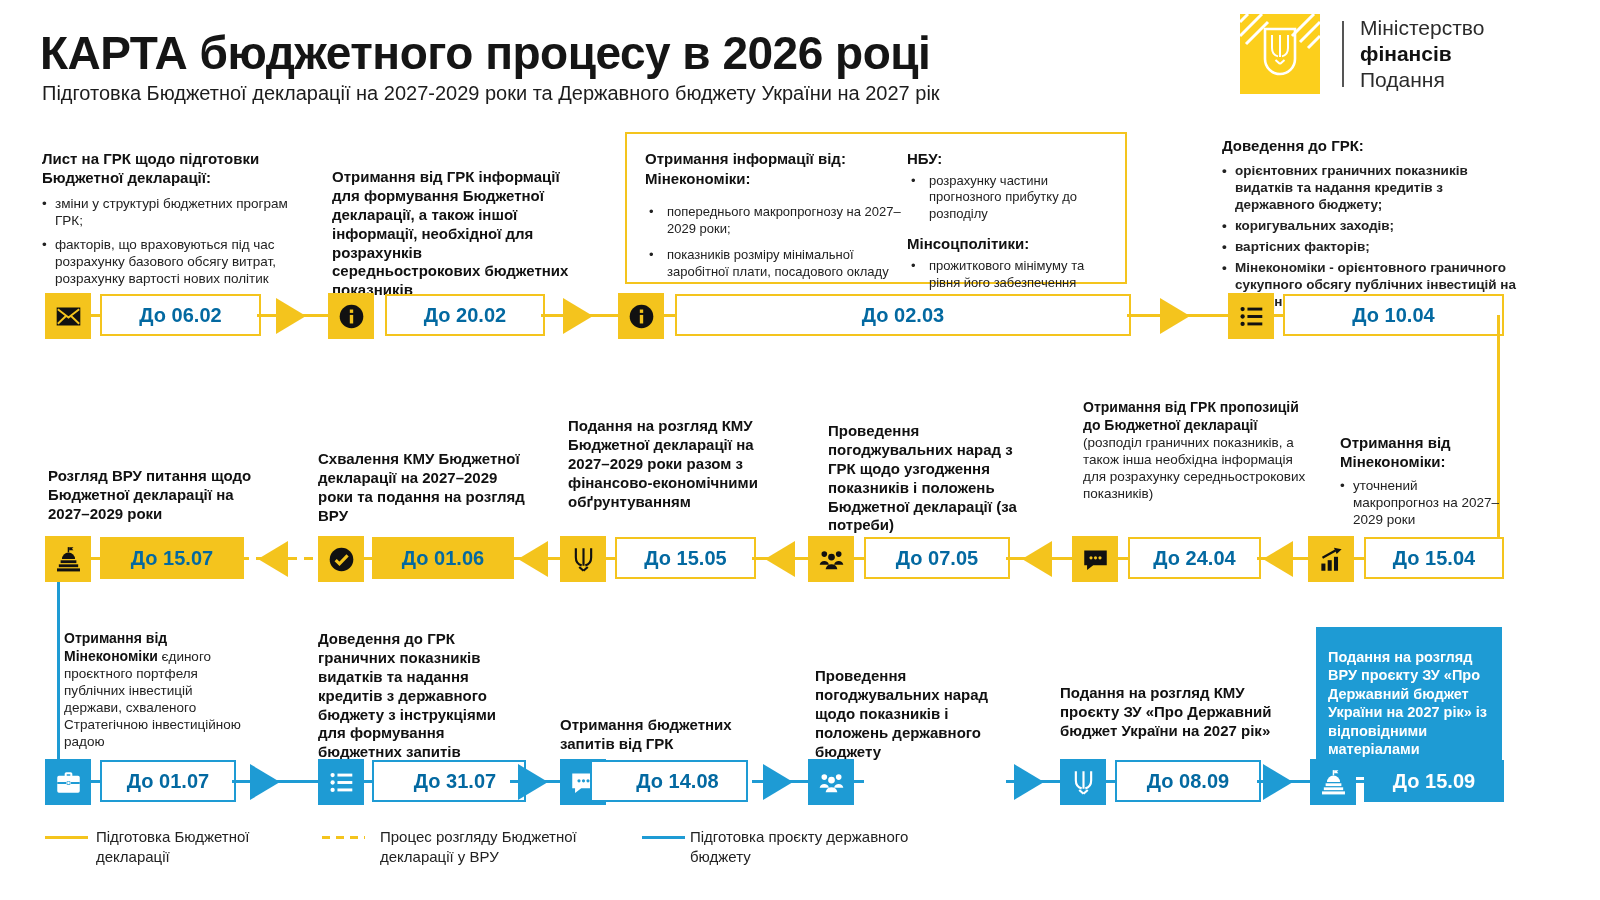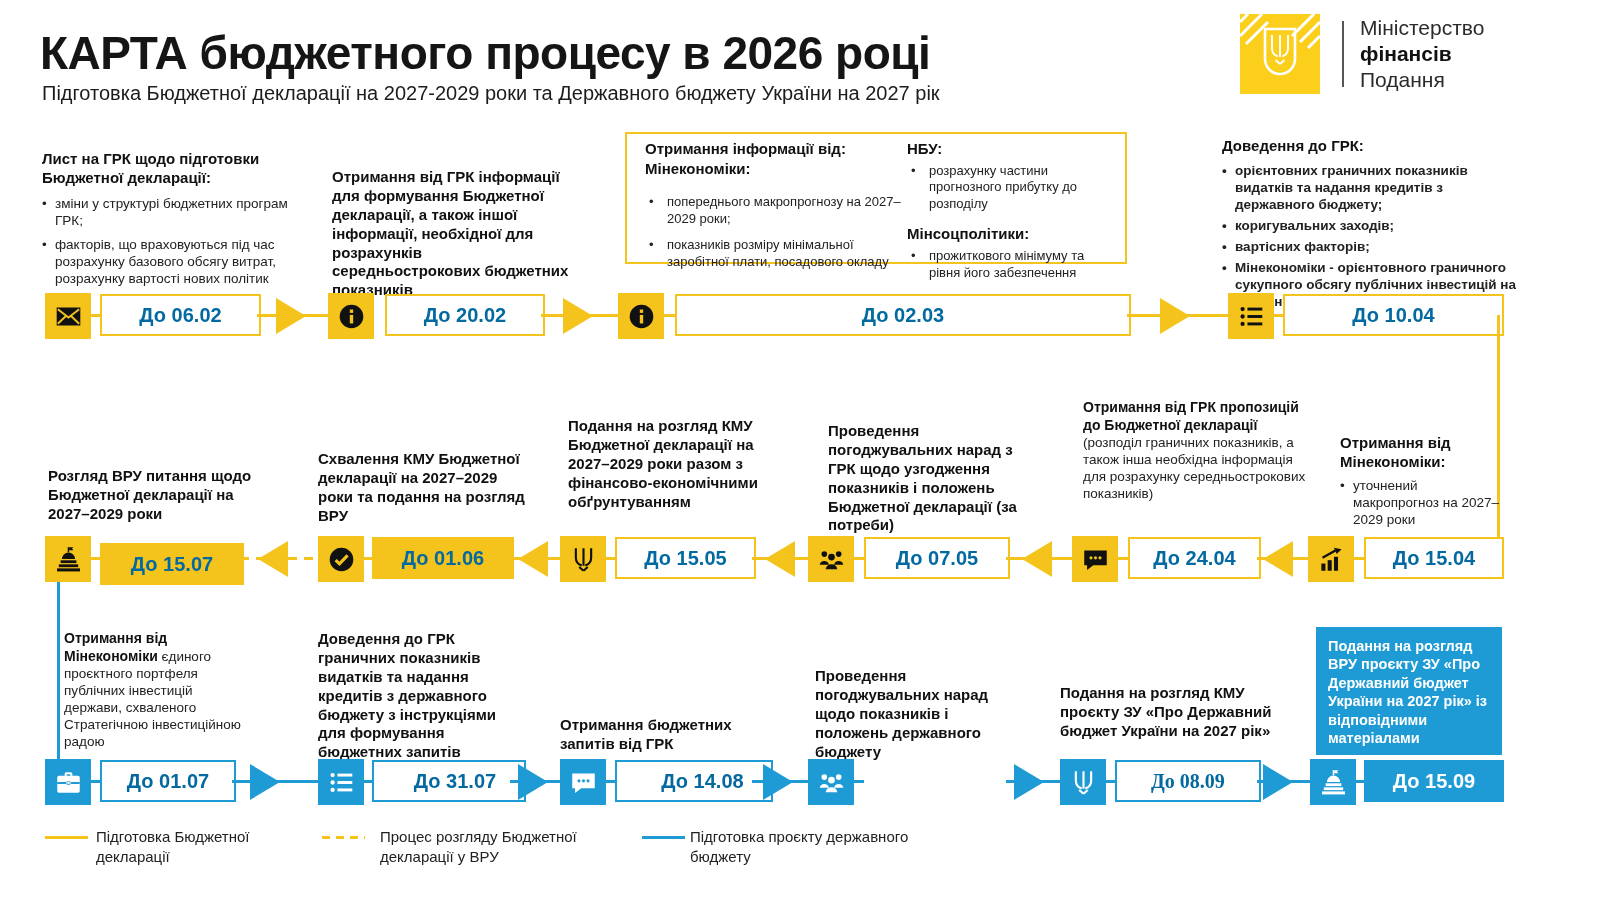--- a/index.html
+++ b/index.html
@@ -16,21 +16,21 @@
   
   .note{position:absolute;font-size:13.5px;line-height:1.26;color:#222;}
   .note-h{font-weight:bold;font-size:15px;line-height:1.24;color:#111;margin:0 0 8px 0;}
   .note ul{list-style:none;margin:0;padding:0;}
   .note li{position:relative;padding-left:13px;margin-bottom:7px;}
   .note li:before{content:"\2022";position:absolute;left:0;top:0;}
   .note.boldlist li{font-weight:bold;font-size:13.5px;margin-bottom:4px;}
   .plain-bold{font-weight:bold;font-size:15px;line-height:1.26;color:#111;}
   
   .infobox{position:absolute;left:625px;top:132px;width:462px;height:118px;border:2.5px solid var(--yellow);
-           background:#fff;padding:5px 18px;display:flex;}
+           background:#fff;padding:15px 18px;display:flex;}
   .infobox .col1{width:262px;}
   .infobox .col2{width:200px;}
   .ib-h{font-weight:bold;font-size:15px;line-height:1.3;}
   .ib-li{position:relative;padding-left:22px;font-size:13px;line-height:1.28;color:#222;margin-top:10px;}
   .ib-li:before{content:"\2022";position:absolute;left:4px;top:0;}
   
   .tl{position:absolute;left:0;top:0;width:1600px;height:46px;}
   .ms-icon{position:absolute;top:0;width:46px;height:46px;display:flex;align-items:center;justify-content:center;}
   .tl.yellow .ms-icon{background:var(--yellow);color:#111;--bgcol:var(--yellow);}
   .tl.blue  .ms-icon{background:var(--blue);color:#fff;--bgcol:var(--blue);}
@@ -47,21 +47,21 @@
   .tl.blue .conn{background:var(--blue);}
   .conn.dash{background:repeating-linear-gradient(90deg,var(--yellow) 0 9px,transparent 9px 16px);}
   .tri-r{position:absolute;top:5px;width:0;height:0;border-top:18px solid transparent;border-bottom:18px solid transparent;border-left:30px solid var(--yellow);}
   .tri-l{position:absolute;top:5px;width:0;height:0;border-top:18px solid transparent;border-bottom:18px solid transparent;border-right:30px solid var(--yellow);}
   .tl.blue .tri-r{border-left-color:var(--blue);}
   .vline{position:absolute;width:3px;}
   .vline.y{background:var(--yellow);}
   .vline.b{background:var(--blue);}
   
   .highlight{position:absolute;left:1316px;top:627px;width:162px;height:108px;background:var(--blue);
-             color:#fff;font-weight:bold;font-size:14.5px;line-height:1.27;padding:10px 12px;}
+             color:#fff;font-weight:bold;font-size:14.5px;line-height:1.27;padding:21px 12px;}
   
   .legend-line{position:absolute;height:3px;top:836px;}
   .legend-text{position:absolute;top:827px;font-size:15px;line-height:1.3;color:#222;}
 </style>
 </head>
 <body>
 
 <svg width="0" height="0" style="position:absolute">
   <defs>
     <symbol id="i-mail" viewBox="0 0 24 24">
@@ -236,21 +236,21 @@
       </ul>
   </div>
 
   <div class="tl yellow" style="top:536px;">
     <div class="ms-icon" style="left:45px;">
         <svg>
           <use href="#i-capitol"></use>
         </svg>
       </div>
     <div class="conn" style="left:91px;width:9px;"></div>
-    <div class="ms-box fill-y" style="left:100px;width:140px;margin-top:6px;">До 15.07</div>
+    <div class="ms-box fill-y" style="left:100px;width:140px;">До 15.07</div>
     <div class="conn dash" style="left:240px;width:78px;"></div>
     <div class="tri-l" style="left:258px;"></div>
     <div class="ms-icon" style="left:318px;">
         <svg>
           <use href="#i-check"></use>
         </svg>
       </div>
     <div class="conn" style="left:364px;width:8px;"></div>
     <div class="ms-box fill-y" style="left:372px;width:138px;">До 01.06</div>
     <div class="conn" style="left:510px;width:50px;"></div>
@@ -320,38 +320,38 @@
     <div class="conn" style="left:364px;width:8px;"></div>
     <div class="ms-box" style="left:372px;width:138px;padding-left:12px;">До 31.07</div>
     <div class="conn" style="left:510px;width:50px;"></div>
     <div class="tri-r" style="left:518px;"></div>
     <div class="ms-icon" style="left:560px;">
         <svg>
           <use href="#i-chat"></use>
         </svg>
       </div>
     <div class="conn" style="left:606px;width:9px;"></div>
-    <div class="ms-box" style="left:615px;width:137px;padding-left:17px;">До 14.08</div>
+    <div class="ms-box" style="left:590px;width:137px;padding-left:17px;">До 14.08</div>
     <div class="conn" style="left:752px;width:56px;"></div>
     <div class="tri-r" style="left:763px;"></div>
     <div class="ms-icon" style="left:808px;">
         <svg>
           <use href="#i-people"></use>
         </svg>
       </div>
     <div class="conn" style="left:854px;width:10px;"></div>
     <div class="conn" style="left:1006px;width:54px;"></div>
     <div class="tri-r" style="left:1014px;"></div>
     <div class="ms-icon" style="left:1060px;">
         <svg>
           <use href="#i-tryzub"></use>
         </svg>
       </div>
     <div class="conn" style="left:1106px;width:9px;"></div>
-    <div class="ms-box" style="left:1115px;width:142px;font-family:Liberation Serif, serif;">До 08.09</div>
+    <div class="ms-box" style="left:1115px;width:142px;">До 08.09</div>
     <div class="conn" style="left:1257px;width:53px;"></div>
     <div class="tri-r" style="left:1263px;"></div>
     <div class="ms-icon" style="left:1310px;">
         <svg>
           <use href="#i-capitol"></use>
         </svg>
       </div>
     <div class="conn" style="left:1356px;width:8px;"></div>
     <div class="ms-box fill-b" style="left:1364px;width:136px;">До 15.09</div>
   </div>

